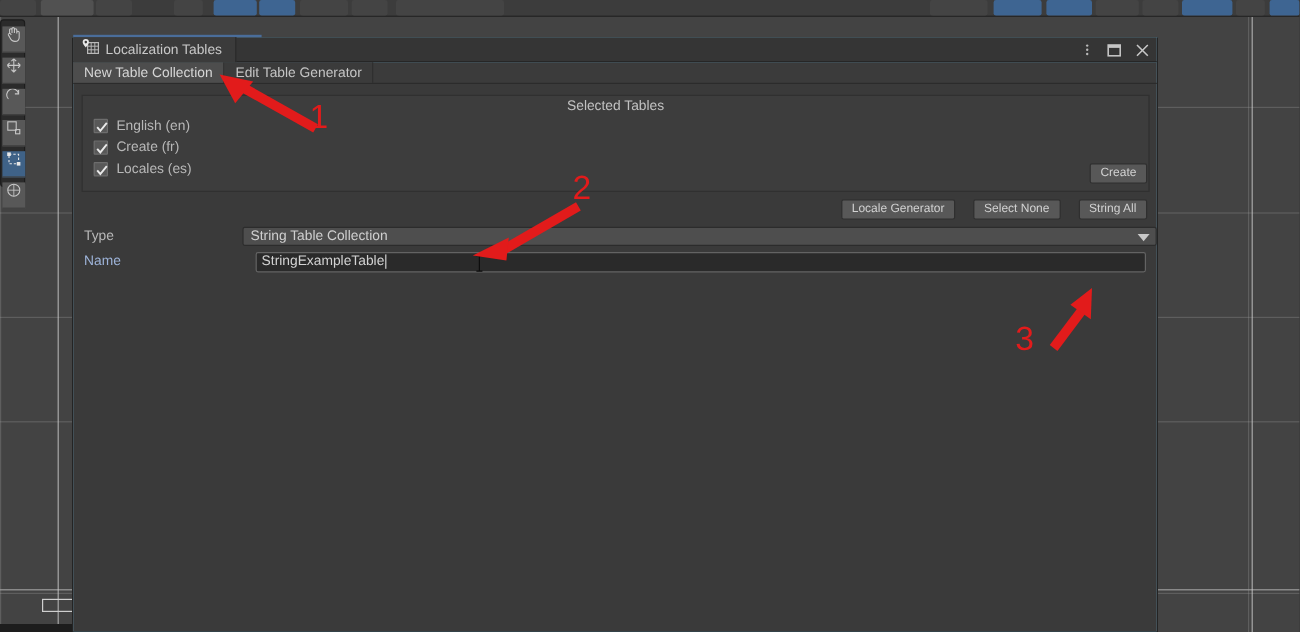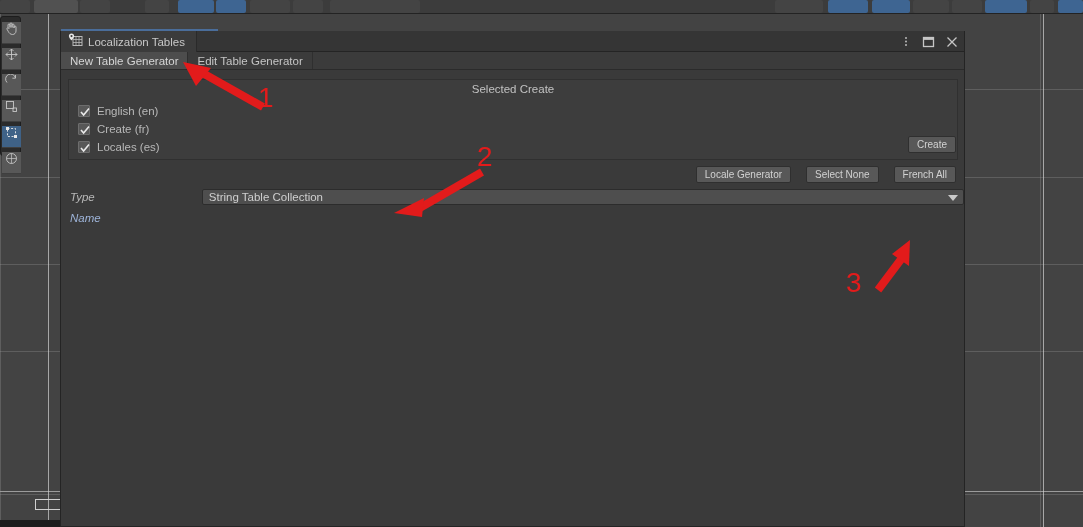--- a/index.html
+++ b/index.html
@@ -137,21 +137,21 @@
     border: 1px solid #303030;
   }
   .locale-header {
     text-align: center;
     font-size: 11.5px;
     color: #c2c2c2;
     padding-top: 3px;
   }
   .locale-list { position: absolute; left: 9px; top: 19px; }
   .locale-item {
-    display: flex; align-items: flex-end; gap: 7px;
+    display: flex; align-items: flex-start; gap: 7px;
     height: 18px;
   }
   .cbox {
     width: 12px; height: 12px;
     background: #585858;
     border: 1px solid #6d6d6d;
     border-radius: 1px;
     position: relative;
   }
   .cbox svg { position:absolute; left:1px; top:1px; }
@@ -176,21 +176,20 @@
   .field-row {
     position: absolute; left: 0; width: 100%;
     height: 18px;
     display: flex; align-items: center;
   }
   .field-label {
     width: 152px;
     padding-left: 9px;
     font-size: 11.5px;
     color: #b8b8b8;
-    font-style: italic;
   }
   .field-label.modified { color: #9db3d8; }
   .dropdown {
     width: 826px; height: 16px;
     background: #4e4e4e;
     border: 1px solid #2c2c2c;
     border-radius: 2px;
     display: flex; align-items: center;
     padding: 0 6px;
     position: relative;
@@ -351,28 +350,28 @@
         </div>
         <div class="wc">
           <svg width="12" height="12" viewBox="0 0 12 12">
               <path d="M1.5 1.5l9 9M10.5 1.5l-9 9" stroke="#c6c6c6" stroke-width="1.3" fill="none"></path>
             </svg>
         </div>
       </div>
     </div>
 
     <div class="toolbar-row">
-      <div class="tb-tab active">New Table Generator</div>
+      <div class="tb-tab active">New Table Collection</div>
       <div class="tb-tab">Edit Table Generator</div>
     </div>
 
     <div class="win-body">
 
       <div class="locale-box">
-        <div class="locale-header">Selected Create</div>
+        <div class="locale-header">Selected Tables</div>
         <div class="locale-list">
 
           <div class="locale-item">
             <span class="cbox">
               <svg width="10" height="10" viewBox="0 0 10 10">
                   <path d="M1 5l2.6 3L9 1.4" fill="none" stroke="#e9e9e9" stroke-width="1.6"></path>
                 </svg>
             </span>
             <span class="locale-name">English (en)</span>
           </div>
@@ -394,33 +393,42 @@
             </span>
             <span class="locale-name">Locales (es)</span>
           </div>
 
         </div>
       </div>
 
       <div class="btn-row">
         <button class="ubtn">Locale Generator</button>
         <button class="ubtn">Select None</button>
-        <button class="ubtn">French All</button>
+        <button class="ubtn">String All</button>
       </div>
 
       <div class="field-row" style="top:118px;">
         <span class="field-label">Type</span>
         <div class="dropdown">
           <span>String Table Collection</span>
           <span class="caret"></span>
         </div>
       </div>
 
       <div class="field-row" style="top:139px;">
         <span class="field-label modified">Name</span>
+        <div class="textfield">
+          <span>StringExampleTable</span>
+            <span class="caretbar"></span>
+          <span class="ibeam">
+            <svg width="7" height="15" viewBox="0 0 7 15">
+                <path d="M1 1h5M3.5 1v13M1 14h5" stroke="#0d0d0d" stroke-width="1" fill="none"></path>
+              </svg>
+          </span>
+        </div>
       </div>
 
       <div class="create-wrap">
         <button class="ubtn">Create</button>
       </div>
 
     </div>
   </div>
 
   <div class="anno" style="left:0;top:0;width:1083px;height:527px;">

